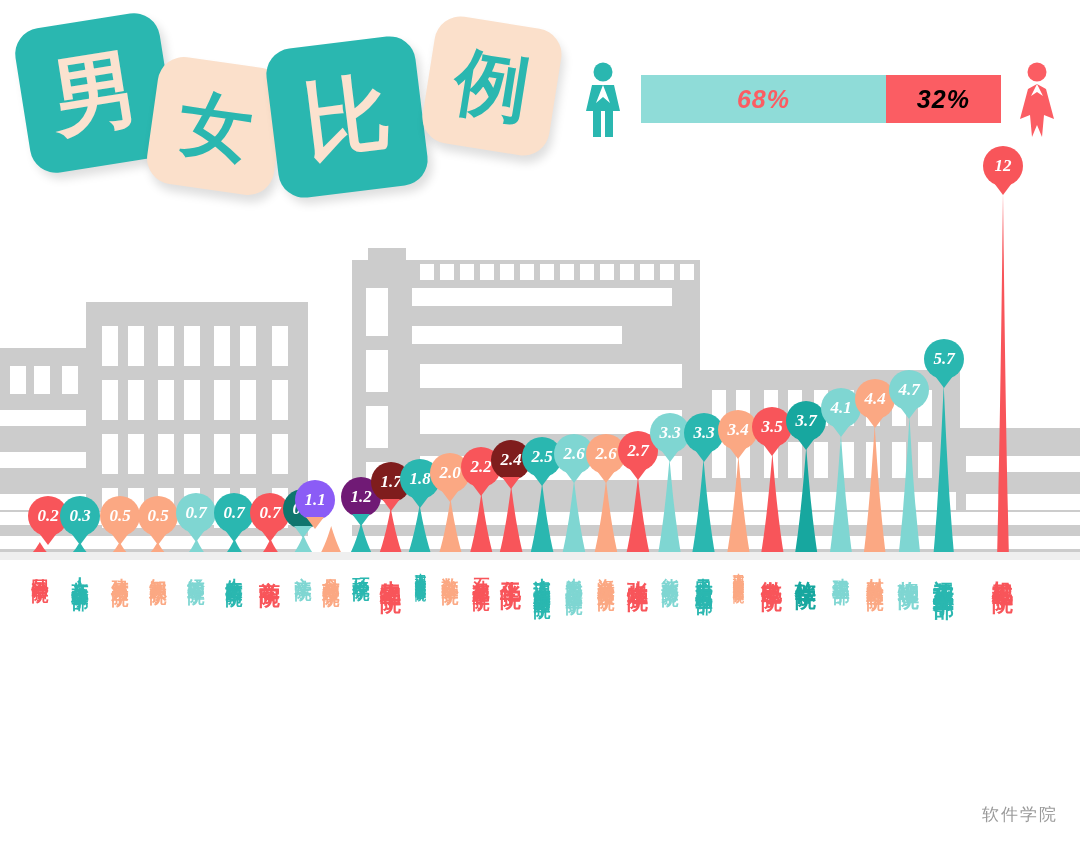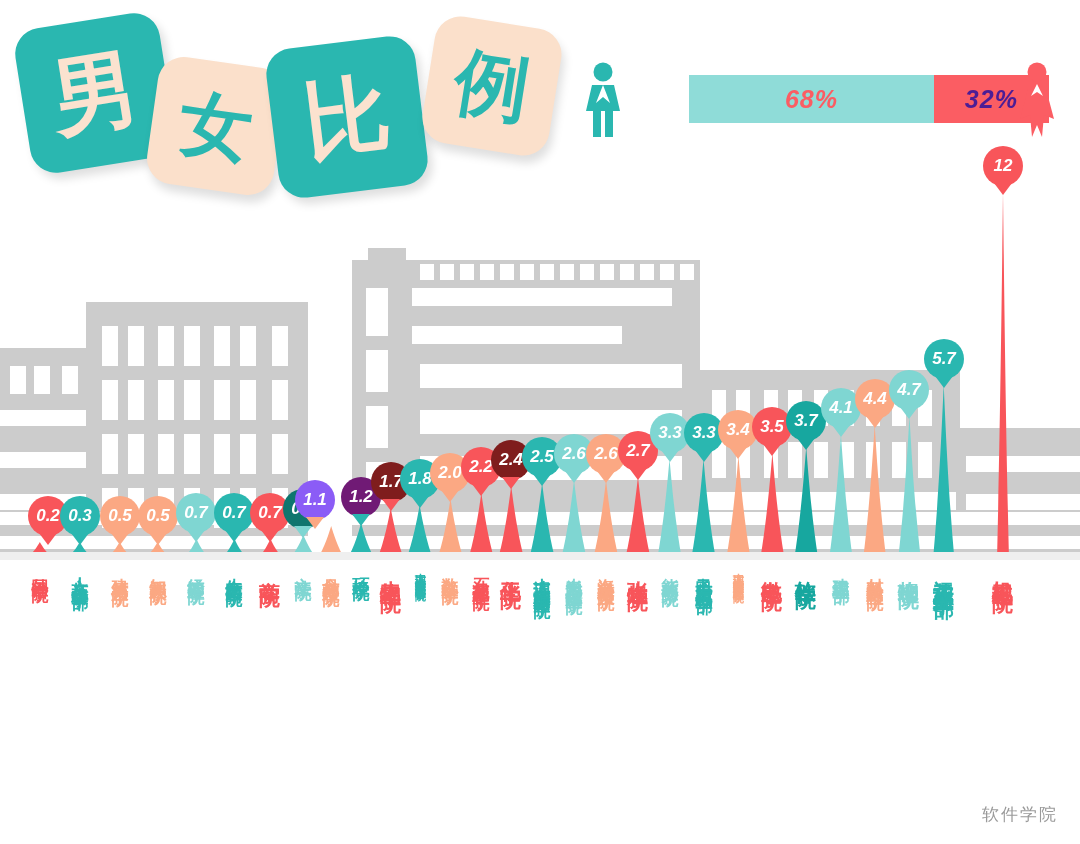--- a/index.html
+++ b/index.html
@@ -33,21 +33,21 @@
 
   
   #ratio-block { position: absolute; left: 585px; top: 55px; width: 470px; height: 92px; }
   .person { position: absolute; top: 6px; width: 36px; height: 78px; }
   #person-male   { left: 0px; }
   #person-female { left: 434px; }
 
   #ratio-bar {
     position: absolute; left: 56px; top: 20px;
     width: 360px; height: 48px;
-    display: flex; overflow: hidden; margin-left: 48px;
+    display: flex; overflow: hidden;
   }
   .ratio-seg { display: flex; align-items: center; justify-content: center;
                font-size: 25px; font-weight: bold; font-style: italic; letter-spacing: 1px; }
   #ratio-male   { background: #8fdcd8; color: #f8636a; }
   #ratio-female { background: #fb5d63; color: #8fdcd8; }
 
   
   #city { position: absolute; left: 0; top: 240px; width: 1080px; height: 320px; }
 
   
@@ -63,21 +63,21 @@
     transform: translate(-50%, 0);
   }
   .pin::after {
     content: ""; position: absolute; left: 50%; bottom: -9px;
     transform: translateX(-50%);
     width: 0; height: 0;
     border-left: 9px solid transparent;
     border-right: 9px solid transparent;
     border-top: 12px solid currentColor;
   }
-  .pin > b { position: relative; z-index: 2; font-weight: bold; color: #fff; }
+  .pin > b { position: relative; z-index: 2; font-weight: bold; color: #fff; font-family: Liberation Serif, serif; }
 
   
   #baseline { position: absolute; left: 0; top: 552px; width: 1080px; height: 8px; background: #efefef; }
 
   
   #labels { position: absolute; left: 0; top: 560px; width: 1080px; height: 284px; }
   .vlabel {
     position: absolute; top: 4px;
     writing-mode: vertical-rl; text-orientation: upright;
     font-size: 17px; font-weight: bold;
@@ -118,21 +118,21 @@
   <div id="ratio-block">
 
     <svg class="person" id="person-male" viewBox="0 0 36 78">
       <circle cx="18" cy="11" r="9.5" fill="#2ab7b0"></circle>
       <path d="M18 24 L7 24 L1 50 L8 50 L8 76 L16 76 L16 50 L20 50 L20 76 L28 76 L28 50 L35 50 L29 24 Z" fill="#2ab7b0"></path>
       <path d="M18 24 L11 42 L18 36 L25 42 Z" fill="#ffffff"></path>
     </svg>
 
     <div id="ratio-bar">
       <div class="ratio-seg" id="ratio-male" style="width: 68%; background: rgb(143, 220, 216); color: rgb(251, 93, 99);">68%</div>
-      <div class="ratio-seg" id="ratio-female" style="width: 32%; background: rgb(251, 93, 99); color: #4c1d95;">32%</div>
+      <div class="ratio-seg" id="ratio-female" style="width: 32%; background: rgb(251, 93, 99); color: #000000;">32%</div>
     </div>
 
     <svg class="person" id="person-female" viewBox="0 0 36 78">
       <circle cx="18" cy="11" r="9.5" fill="#fb5d63"></circle>
       <path d="M18 23 L9 28 L1 58 L11 54 L13 76 L18 64 L23 76 L25 54 L35 58 L27 28 Z" fill="#fb5d63"></path>
       <path d="M18 23 L12 35 L18 31 L24 35 Z" fill="#ffffff"></path>
     </svg>
   </div>
 
   <svg id="city" viewBox="0 0 1080 320" preserveAspectRatio="none">

